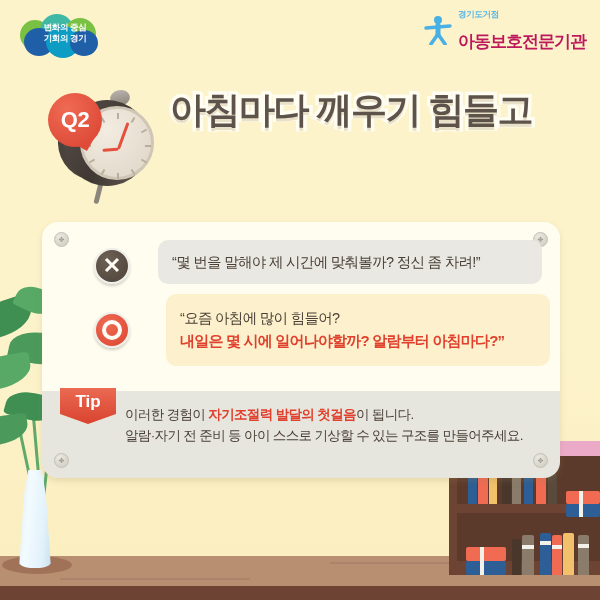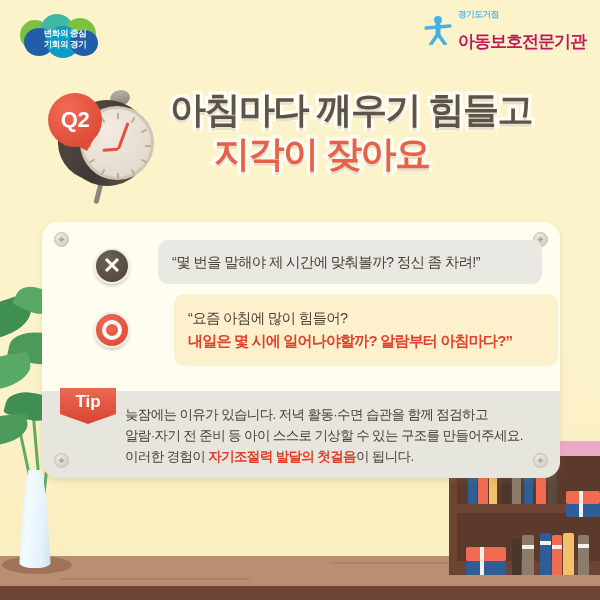--- a/index.html
+++ b/index.html
@@ -68,21 +68,21 @@
     position:absolute; left:0; width:100%; height:4px; background:#f4f1ea;
   }
   .book-flat {
     position:absolute; border-radius:2px;
   }
 
   
   .gg-logo { position:absolute; left:20px; top:14px; width:86px; height:44px; }
   .gg-blob { position:absolute; border-radius:50%; }
   .gg-text {
-    position:absolute; left:10px; top:14px; width:70px;
+    position:absolute; left:10px; top:8px; width:70px;
     color:#ffffff; font-size:8.5px; font-weight:bold; line-height:11px;
     letter-spacing:-.4px; text-align:center; z-index:5;
   }
 
   .org-logo { position:absolute; right:14px; top:10px; height:40px; display:flex; align-items:center; gap:6px; }
   .org-figure { width:28px; height:30px; position:relative; }
   .org-text { line-height:1; }
   .org-sub { font-size:8.5px; color:#57b7e8; font-weight:bold; letter-spacing:-.3px; margin-bottom:14px;}
   .org-main { font-size:17px; color:#be185d; font-weight:bold; letter-spacing:-1px; }
 
@@ -149,21 +149,21 @@
     border:1px solid #c3c0b4;
     font-size:7px; color:#9b978b; display:flex; align-items:center; justify-content:center;
   }
 
   .bubble-gray {
     position:absolute; left:116px; top:18px; width:384px; height:44px;
     background:#e9e8e2; border-radius:10px;
     display:flex; align-items:center; padding-left:14px;
   }
   .bubble-cream {
-    position:absolute; left:132px; top:72px; width:384px; height:72px;
+    position:absolute; left:124px; top:72px; width:384px; height:72px;
     background:#fdf0cc; border-radius:10px;
     display:flex; flex-direction:column; justify-content:center; padding-left:14px;
   }
   .icon-x {
     position:absolute; left:52px; top:26px; width:36px; height:36px; border-radius:50%;
     background:radial-gradient(circle at 35% 30%,#6d6054,#4e4339);
     border:2px solid #efeee8;
     display:flex; align-items:center; justify-content:center;
     color:#fffdf5; font-size:22px; font-weight:bold; line-height:1;
     box-shadow:0 2px 3px rgba(0,0,0,.18);
@@ -314,21 +314,20 @@
     <div class="tick" style="transform:rotate(330deg);"></div>
     <div class="hand-h"></div>
     <div class="hand-m"></div>
   </div>
   <div class="q-tail"></div>
   <div class="q-badge">Q2</div>
 </div>
 
 <div class="title">
   <div class="title-line l1">아침마다 깨우기 힘들고</div>
-  <div class="title-line l2">지각이 잦아요</div>
 </div>
 
 <div class="card">
   <div class="screw" style="left:12px;  top:10px;">✥</div>
   <div class="screw" style="right:12px; top:10px;">✥</div>
   <div class="screw" style="left:12px;  bottom:10px;">✥</div>
   <div class="screw" style="right:12px; bottom:10px;">✥</div>
 
   <div class="icon-x">✕</div>
   <div class="bubble-gray">
@@ -339,16 +338,15 @@
       <span class="ring"></span>
     </div>
   <div class="bubble-cream">
     <span class="txt-dark">“요즘 아침에 많이 힘들어?</span>
     <span class="txt-red">내일은 몇 시에 일어나야할까? 알람부터 아침마다?”</span>
   </div>
 </div>
 
 <div class="tip-badge">Tip</div>
 <div class="tip-body">
-  <div class="tip-line">늦잠에는 이유가 있습니다. 저녁 활동·수면 습관을 함께 점검하고</div>
+  <div class="tip-line"><span>이러한 경험이 </span><span class="hl">자기조절력 발달의 첫걸음</span><span>이 됩니다.</span></div>
   <div class="tip-line">알람·자기 전 준비 등 아이 스스로 기상할 수 있는 구조를 만들어주세요.</div>
-  <div class="tip-line"><span>이러한 경험이 </span><span class="hl">자기조절력 발달의 첫걸음</span><span>이 됩니다.</span></div>
 </div>
 
 </body></html>

